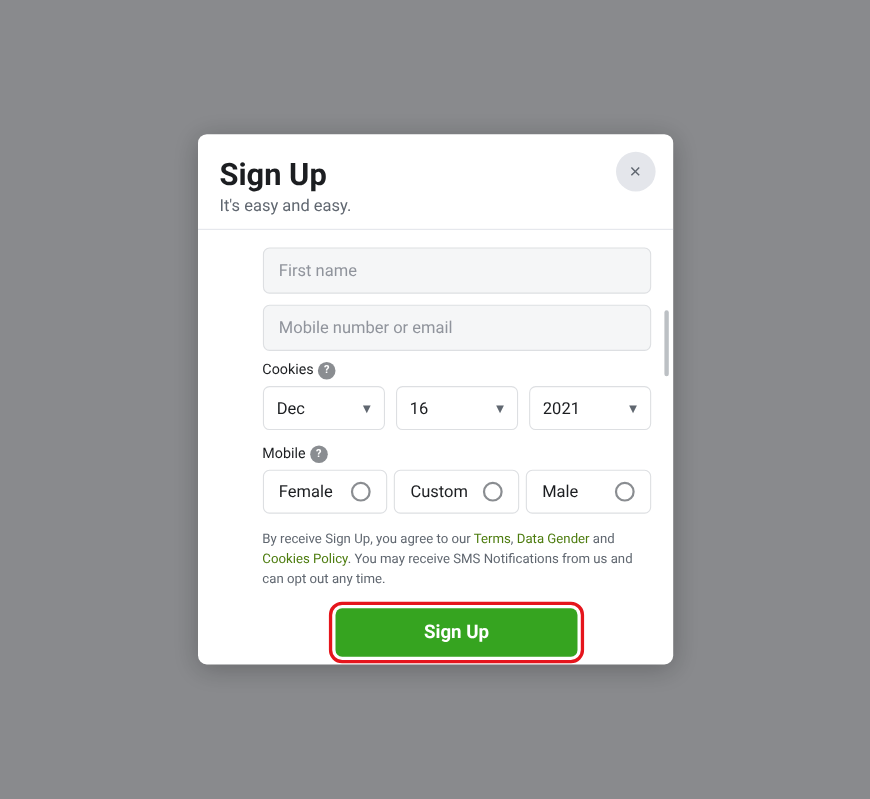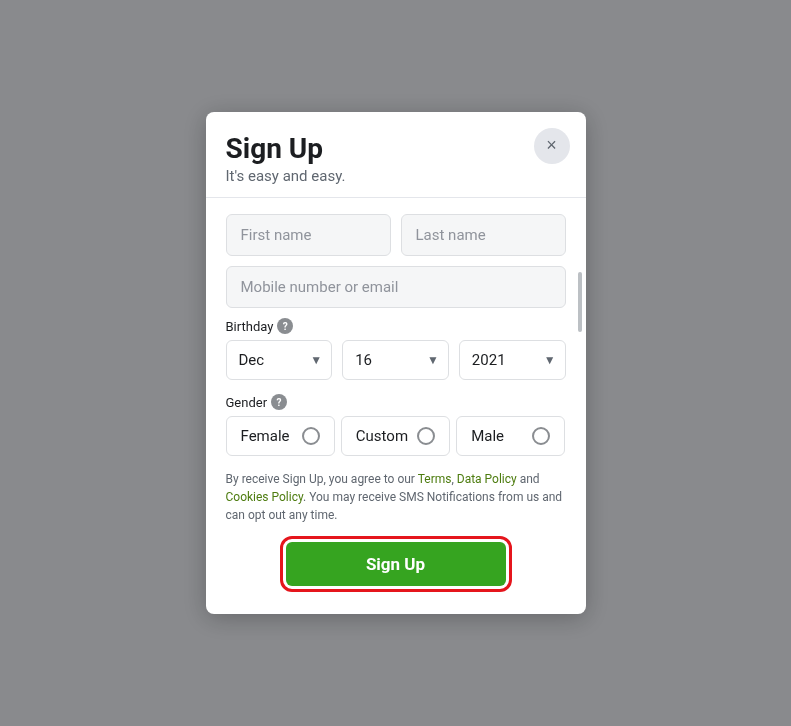--- a/index.html
+++ b/index.html
@@ -19,21 +19,21 @@
       inset: 0;
       background: rgba(0,0,0,0.4);
       display: flex;
       align-items: center;
       justify-content: center;
     }
 
     .modal {
       background: #fff;
       border-radius: 8px;
-      width: 380px;
+      width: 432px;
       padding: 0;
       position: relative;
       box-shadow: 0 4px 24px rgba(0,0,0,0.25);
       overflow: hidden;
     }
 
     .modal-header {
       padding: 20px 20px 12px 20px;
       border-bottom: 1px solid #e4e6eb;
       position: relative;
@@ -63,21 +63,22 @@
       background: #e4e6eb;
       cursor: pointer;
       display: flex;
       align-items: center;
       justify-content: center;
       font-size: 18px;
       color: #606770;
     }
 
     .modal-body {
-      padding: 16px 20px 28px 20px;
+      padding: 16px 20px 7px 20px;
+      margin-left: 39px;
     }
 
     .form-row {
       display: flex;
       gap: 10px;
       margin-bottom: 10px;
     }
 
     .form-input {
       width: 100%;
@@ -246,31 +247,30 @@
     <div class="modal-header">
       <h1 class="modal-title">Sign Up</h1>
       <p class="modal-subtitle">It's easy and easy.</p>
       <button class="close-btn">×</button>
     </div>
 
     <div class="modal-body">
 
       <div class="form-row">
         <input class="form-input" type="text" placeholder="First name" style="">
-        <input class="form-input" type="text" placeholder="Last name" style="">
       </div>
 
       <div class="form-row">
         <input class="form-input" type="text" placeholder="Mobile number or email" style="">
       </div>
 
 
       <div class="birthday-section">
         <div class="field-label">
-          <span>Birthday</span>
+          <span>Cookies</span>
           <span class="help-icon">?</span>
         </div>
         <div class="birthday-selects">
           <div class="select-wrapper">
             <select class="form-select">
               <option value="Jan">Jan</option>
               <option value="Feb">Feb</option>
               <option value="Mar">Mar</option>
               <option value="Apr">Apr</option>
               <option value="May">May</option>
@@ -334,41 +334,41 @@
               <option value="1995">1995</option>
               <option value="1990">1990</option>
             </select>
             <span class="select-arrow">▼</span>
           </div>
         </div>
       </div>
 
       <div class="gender-section">
         <div class="field-label">
-          <span>Gender</span>
+          <span>Mobile</span>
           <span class="help-icon">?</span>
         </div>
         <div class="gender-options">
           <div class="gender-option">
             <span class="gender-option-label">Female</span>
             <div class="radio-circle"></div>
           </div>
           <div class="gender-option">
             <span class="gender-option-label">Custom</span>
             <div class="radio-circle"></div>
           </div>
           <div class="gender-option">
             <span class="gender-option-label">Male</span>
             <div class="radio-circle"></div>
           </div>
         </div>
       </div>
 
       <div class="terms-text">
-        <span>By receive Sign Up, you agree to our </span><a class="terms-link">Terms</a><span>, </span><a class="terms-link">Data Policy</a><span> and </span><a class="terms-link">Cookies Policy</a><span>. You may receive SMS Notifications from us and can opt out any time.</span>
+        <span>By receive Sign Up, you agree to our </span><a class="terms-link">Terms</a><span>, </span><a class="terms-link">Data Gender</a><span> and </span><a class="terms-link">Cookies Policy</a><span>. You may receive SMS Notifications from us and can opt out any time.</span>
       </div>
 
       <div class="signup-btn-wrapper">
         <button class="signup-btn">Sign Up</button>
       </div>
 
     </div>
 
     <div class="scrollbar-hint"></div>
   </div>

